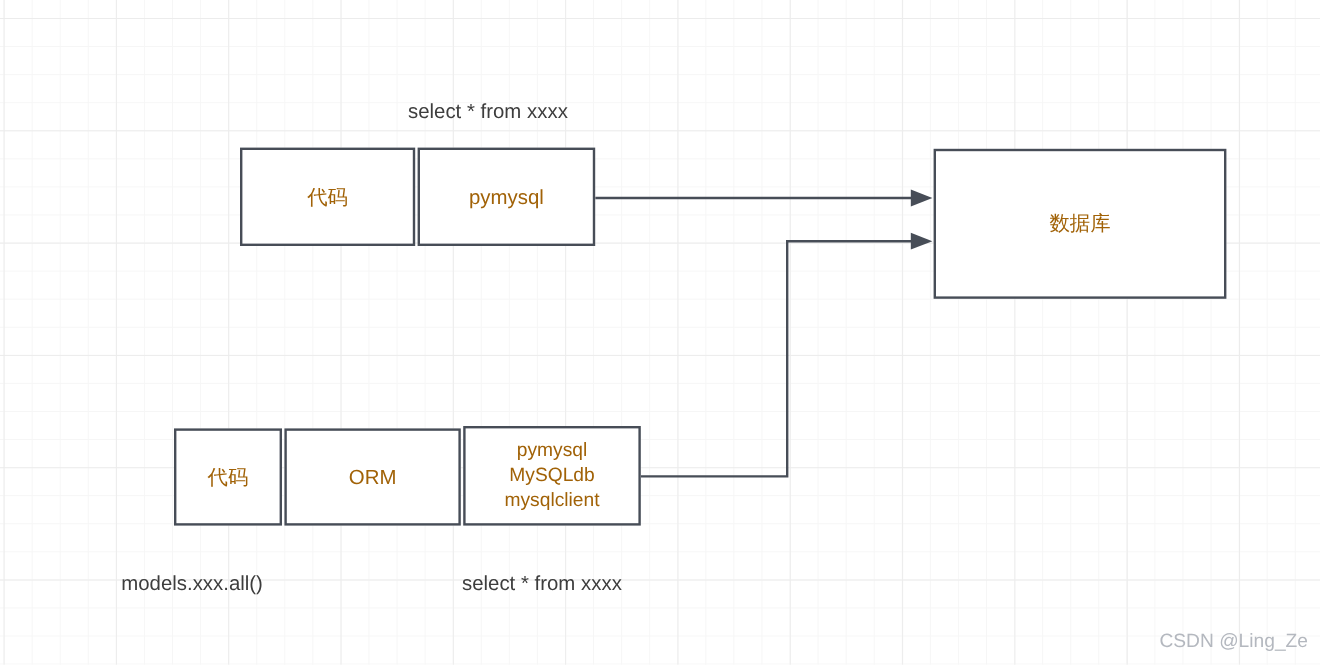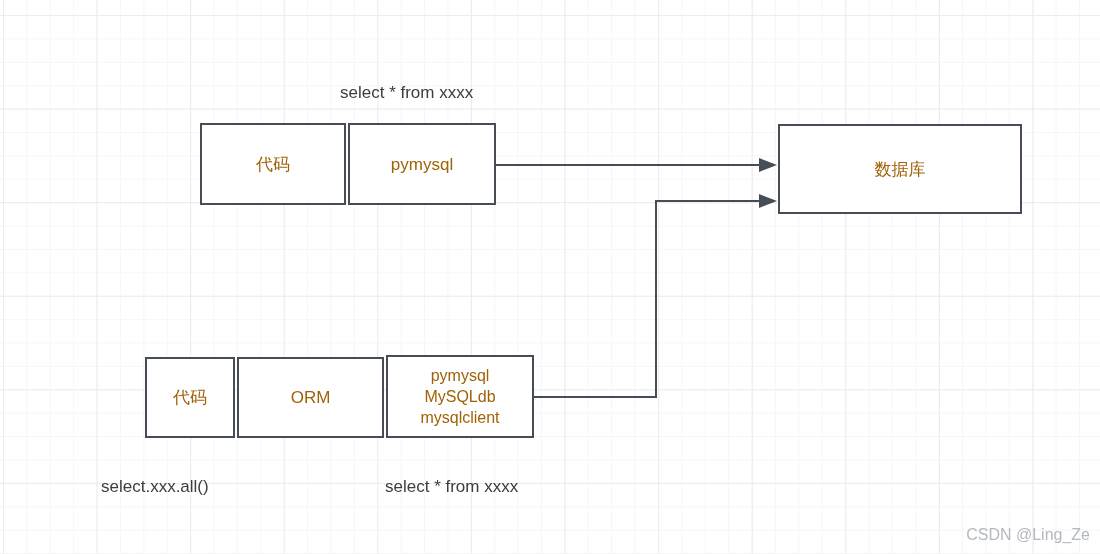--- a/index.html
+++ b/index.html
@@ -57,21 +57,21 @@
     right: 10px;
     top: 526px;
     color: #b4b8bf;
     font-size: 16px;
     white-space: nowrap;
   }
 
   
   #box-code-top      { left: 200px; top: 123px; width: 146px; height: 82px; }
   #box-pymysql-top   { left: 348px; top: 123px; width: 148px; height: 82px; }
-  #box-database      { left: 778px; top: 124px; width: 244px; height: 90px; }
+  #box-database      { left: 778px; top: 124px; width: 244px; height: 125px; }
   #box-code-bottom   { left: 145px; top: 357px; width: 90px;  height: 81px; }
   #box-orm           { left: 237px; top: 357px; width: 147px; height: 81px; text-align: center; }
   #box-drivers       { left: 386px; top: 355px; width: 148px; height: 83px; font-size: 16px; line-height: 21px; }
 
   #label-sql-top     { left: 340px; top: 83px; }
   #label-models      { left: 101px; top: 477px; }
   #label-sql-bottom  { left: 385px; top: 477px; }
 </style>
 </head>
 <body>
@@ -110,18 +110,18 @@
   <div class="node" id="box-orm">
     <span>ORM</span>
   </div>
 
   <div class="node" id="box-drivers">
     <span>pymysql</span>
     <span>MySQLdb</span>
     <span>mysqlclient</span>
   </div>
 
-  <div class="freelabel" id="label-models">select.xxx.all()</div>
+  <div class="freelabel" id="label-models">models.xxx.all()</div>
 
   <div class="freelabel" id="label-sql-bottom">select * from xxxx</div>
 
   <div class="watermark">CSDN @Ling_Ze</div>
 </div>
 
 </body></html>

